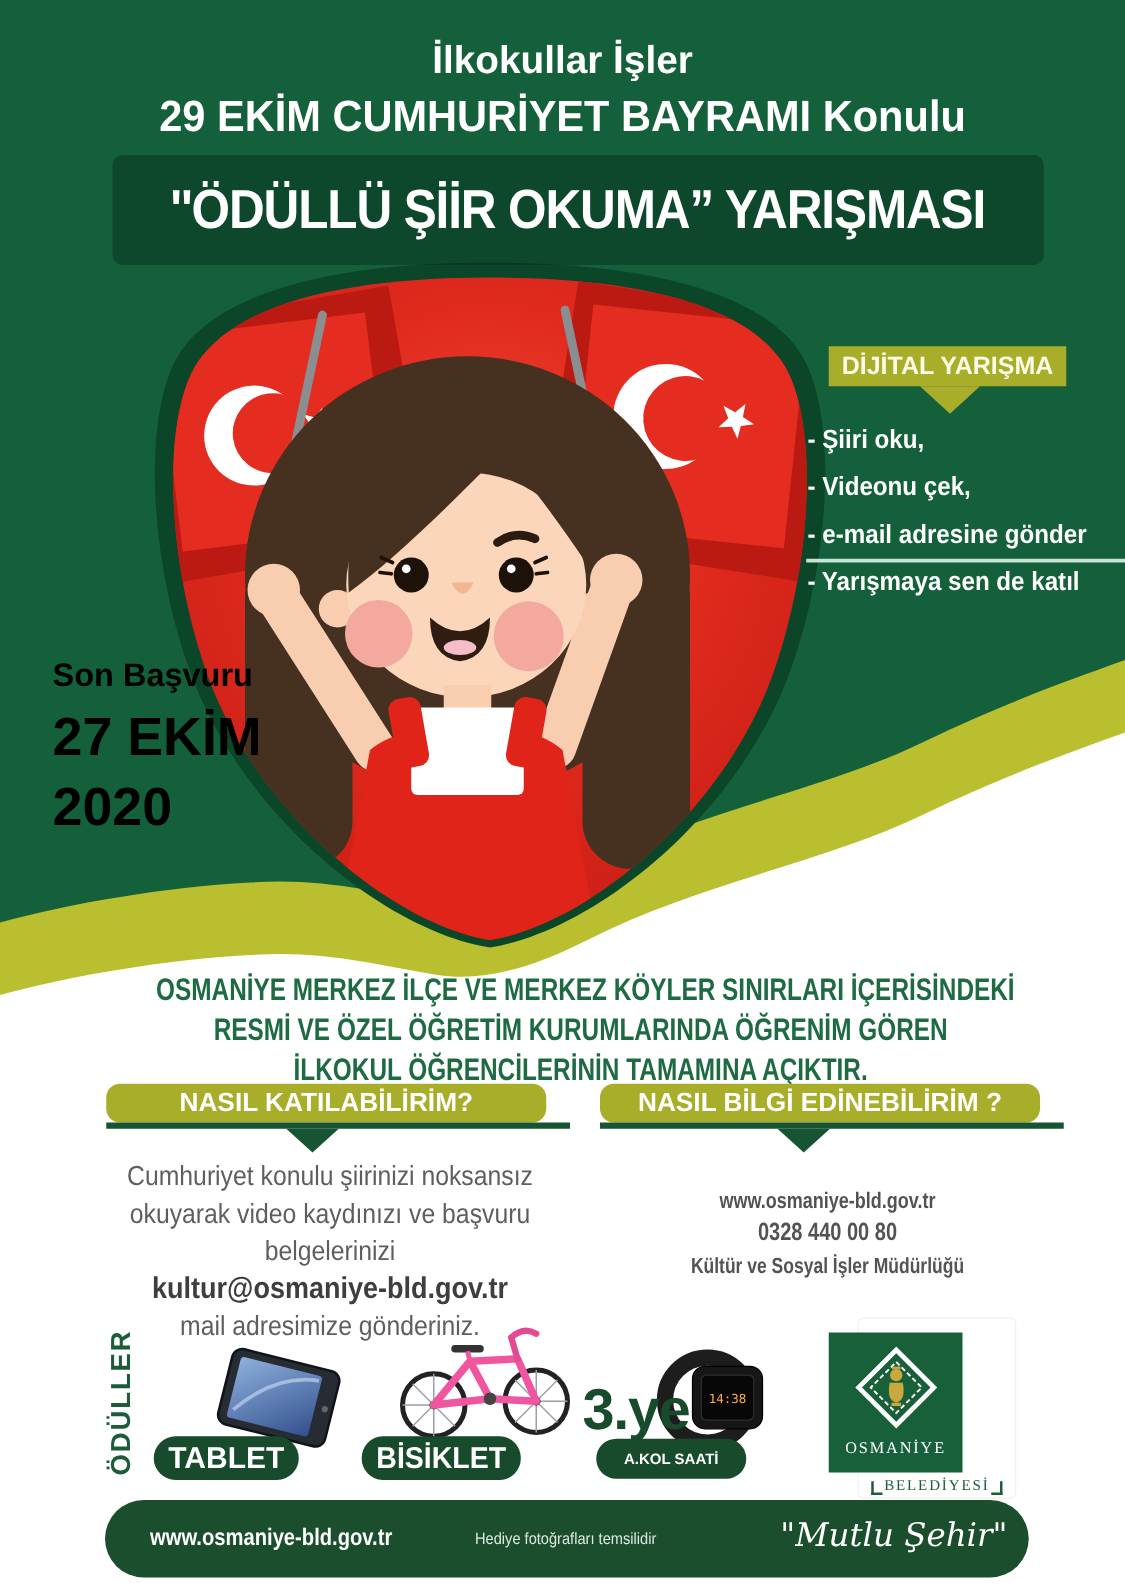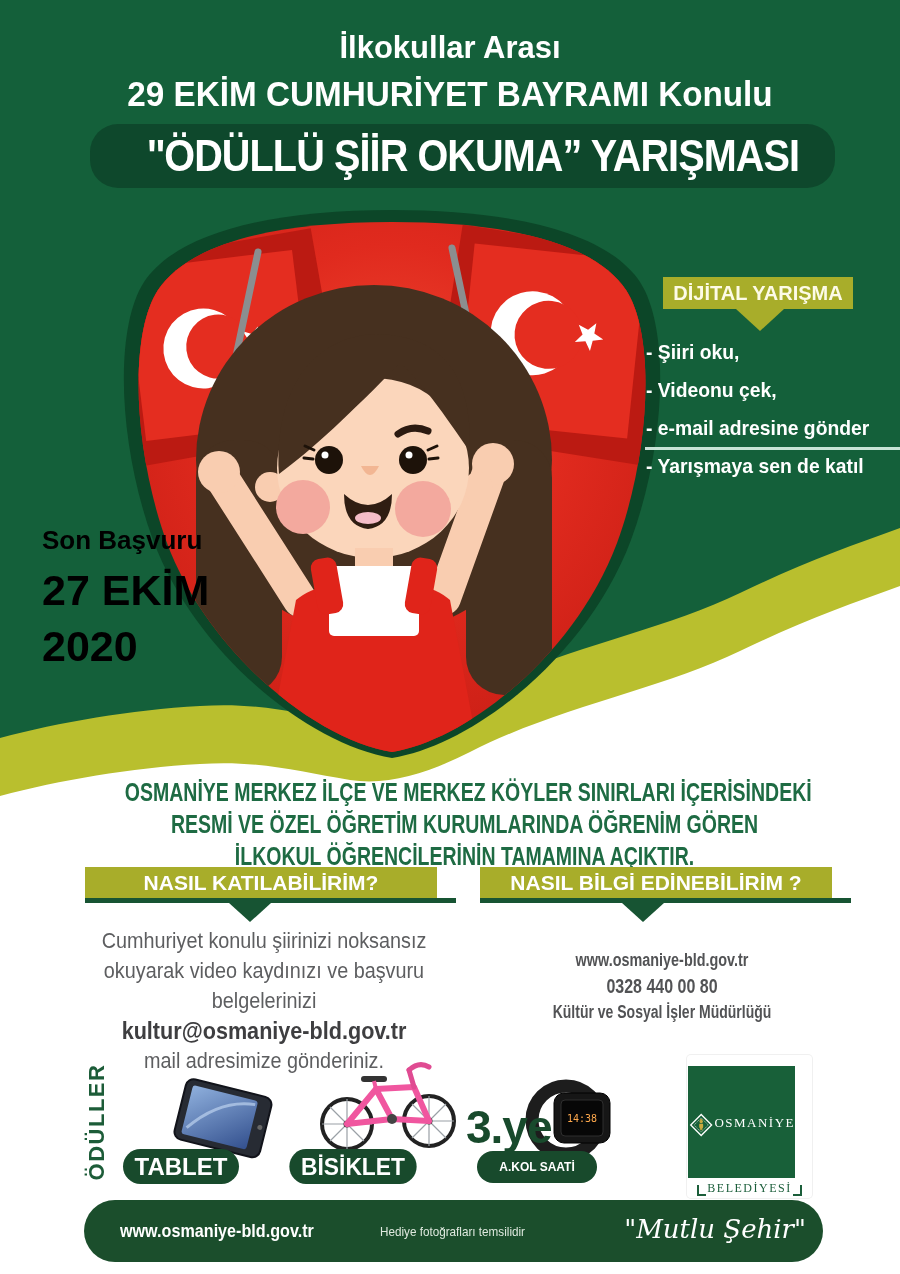--- a/index.html
+++ b/index.html
@@ -5,22 +5,22 @@
   html,body{margin:0;padding:0;background:#ffffff;}
   .poster{position:relative;width:900px;height:1274px;margin:0 auto;overflow:hidden;
           font-family:"Liberation Sans",sans-serif;background:#ffffff;}
   .abs{position:absolute;}
   svg.bg{position:absolute;left:0;top:0;z-index:0;}
   .layer{position:absolute;left:0;top:0;width:900px;height:1274px;z-index:2;}
 
   
   .t1{left:0;right:0;top:30px;text-align:center;color:#fff;font-size:31px;font-weight:700;}
   .t2{left:0;right:0;top:74px;text-align:center;color:#fff;font-size:35px;font-weight:700;transform:scaleX(.95);}
-  .title-ribbon{left:90px;top:124px;width:745px;height:64px;background:rgba(5,34,20,.38);
-                border-radius:28px;display:flex;align-items:center;justify-content:flex-end;}
+  .title-ribbon{left:90px;top:124px;width:745px;height:88px;background:rgba(5,34,20,.38);
+                border-radius:8px;display:flex;align-items:center;justify-content:center;}
   .t3{color:#fff;font-size:44px;font-weight:800;white-space:nowrap;transform:scaleX(.9);letter-spacing:-1px;}
 
   
   .d-ribbon{left:663px;top:277px;width:190px;height:32px;background:#a8ad2a;color:#fdfbe7;
             display:flex;align-items:center;justify-content:center;font-size:20px;font-weight:700;
             white-space:nowrap;}
   .d-notch{left:736px;top:309px;width:0;height:0;border-left:24px solid transparent;
            border-right:24px solid transparent;border-top:22px solid #a8ad2a;}
   .d-list{left:646px;top:333px;color:#fff;font-size:21px;font-weight:700;line-height:38px;
           white-space:nowrap;transform:scaleX(.92);transform-origin:left center;}
@@ -30,21 +30,21 @@
   .deadline{left:42px;top:522px;color:#000000;}
   .deadline .lbl{font-size:26px;font-weight:600;line-height:36px;}
   .deadline .date{font-size:43px;font-weight:800;line-height:48px;margin-top:8px;}
 
   
   .elig{left:0;right:0;top:776px;text-align:center;color:#1e6b43;font-weight:700;margin-left:29px;}
   .elig div{font-size:25px;line-height:32px;transform:scaleX(.78);transform-origin:center;white-space:nowrap;}
 
   
   .sec-ribbon{height:31px;background:#a8ad2a;color:#fff;display:flex;align-items:center;
-              justify-content:center;font-size:21px;font-weight:700;white-space:nowrap;}
+              justify-content:center;font-size:21px;font-weight:700;white-space:nowrap;border-radius:11px;}
   .r-left{left:85px;top:867px;width:352px;}
   .r-right{left:480px;top:867px;width:352px;}
   .underline{height:5px;background:#175433;top:898px;}
   .u-left{left:85px;width:371px;}
   .u-right{left:480px;width:371px;}
   .sec-notch{top:903px;width:0;height:0;border-left:21px solid transparent;
              border-right:21px solid transparent;border-top:19px solid #175433;}
   .n-left{left:229px;}
   .n-right{left:622px;}
 
@@ -67,22 +67,22 @@
   .rank3{left:466px;top:1100px;}
   .pill{position:absolute;background:#184a2c;color:#fff;font-weight:700;border-radius:18px;
         display:flex;align-items:center;justify-content:center;white-space:nowrap;}
   .pill1{left:123px;top:1149px;width:116px;height:35px;font-size:24px;}
   .pill2{left:286px;top:1149px;width:134px;height:35px;font-size:24px;transform:scaleX(.95);}
   .pill3{left:477px;top:1151px;width:120px;height:32px;font-size:12px;}
 
   
   .logo-card{left:687px;top:1055px;width:125px;height:143px;background:#fff;border-radius:4px;
              box-shadow:0 0 0 1px #f0f0f0;}
-  .logo-square{left:688px;top:1066px;width:107px;height:112px;background:#186039;
-               display:flex;flex-direction:row;align-items:center;}
+  .logo-square{left:663px;top:1066px;width:107px;height:112px;background:#186039;
+               display:flex;flex-direction:column;align-items:center;}
   .logo-square svg{margin-top:6px;}
   .logo-name{color:#fff;font-family:"Liberation Serif",serif;font-size:13px;letter-spacing:1.5px;
              margin-top:2px;white-space:nowrap;}
   .bel-row{left:687px;top:1181px;width:125px;display:flex;align-items:flex-end;justify-content:center;gap:1px;}
   .bel-name{color:#1b5e3a;font-family:"Liberation Serif",serif;font-size:12px;letter-spacing:1.5px;white-space:nowrap;}
   .corner{width:7px;height:9px;display:inline-block;}
   .c-l{border-left:2px solid #1b5e3a;border-bottom:2px solid #1b5e3a;}
   .c-r{border-right:2px solid #1b5e3a;border-bottom:2px solid #1b5e3a;}
 
   
@@ -219,21 +219,21 @@
     <g>
       <circle cx="566" cy="1120" r="34" fill="none" stroke="#1d1d1d" stroke-width="13"></circle>
       <rect x="554" y="1093" width="56" height="50" rx="10" fill="#161616" stroke="#000"></rect>
       <rect x="561" y="1100" width="42" height="36" rx="4" fill="#070707" stroke="#2e2e2e"></rect>
       <text x="582" y="1122" text-anchor="middle" font-size="10" fill="#ffa94d" font-family="DejaVu Sans Mono, monospace">14:38</text>
     </g>
   </svg>
 
   <div class="layer">
 
-    <div class="abs t1">İlkokullar Arası</div>
+    <div class="abs t1">İlkokullar İşler</div>
     <div class="abs t2">29 EKİM CUMHURİYET BAYRAMI Konulu</div>
     <div class="abs title-ribbon">
       <span class="t3">''ÖDÜLLÜ ŞİİR OKUMA” YARIŞMASI</span>
     </div>
 
     <div class="abs d-ribbon">DİJİTAL YARIŞMA</div>
     <div class="abs d-notch"></div>
     <div class="abs d-list">
       <div>- Şiiri oku,</div>
       <div>- Videonu çek,</div>

